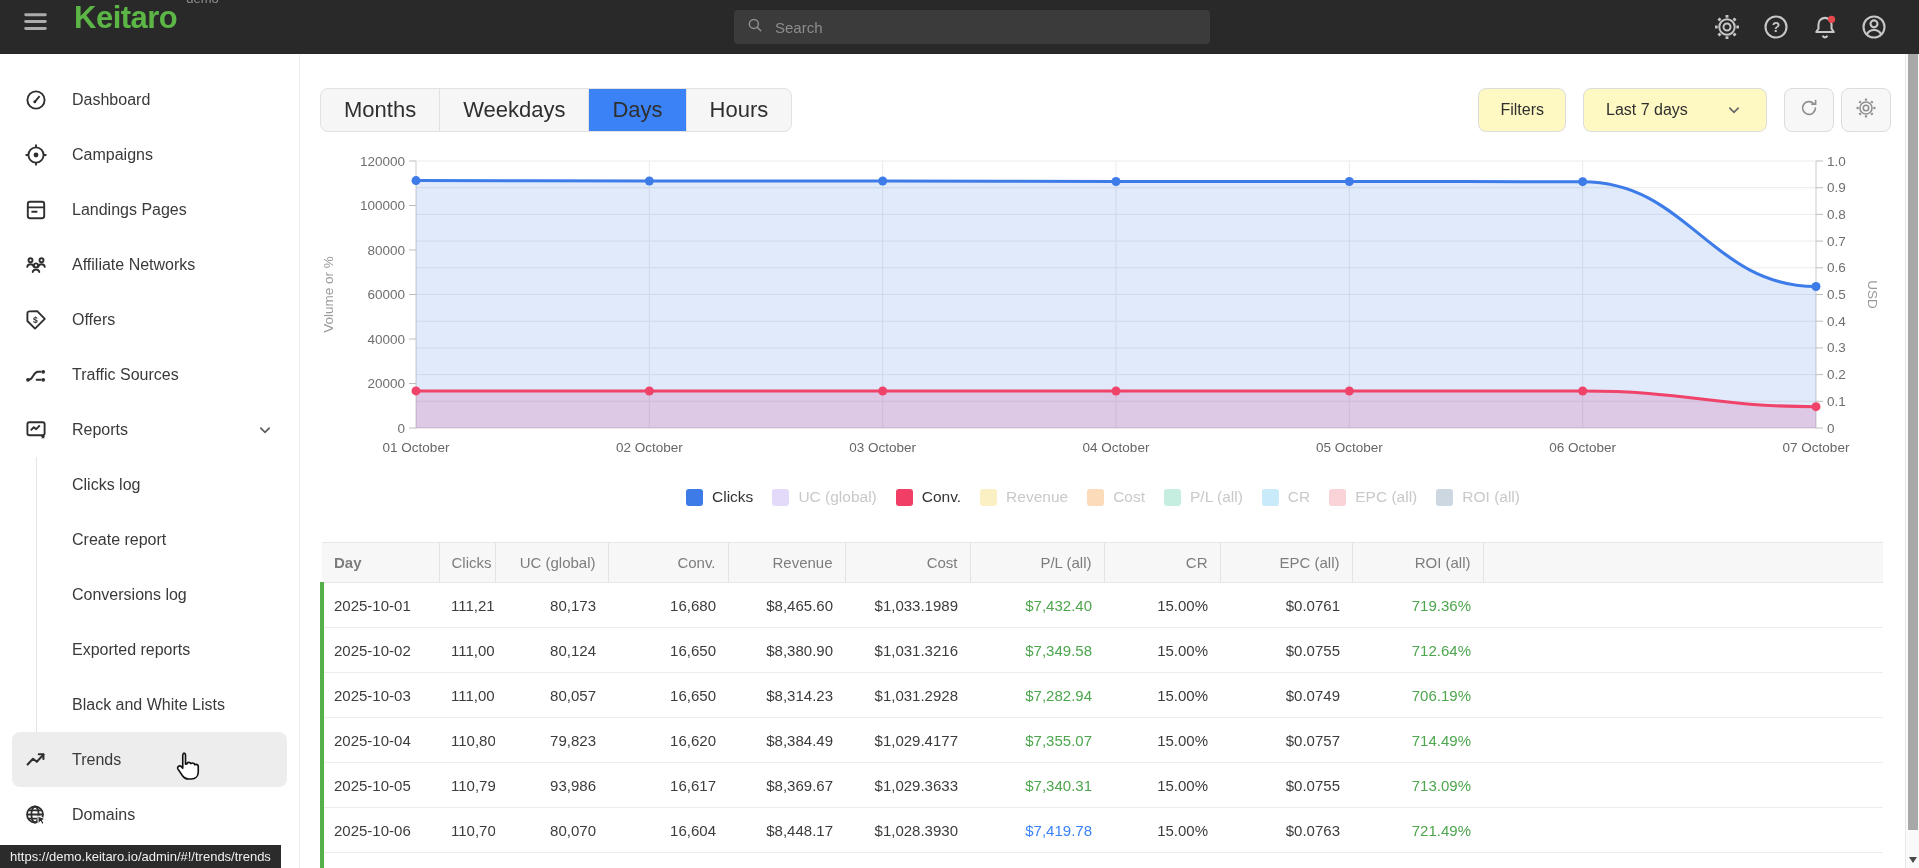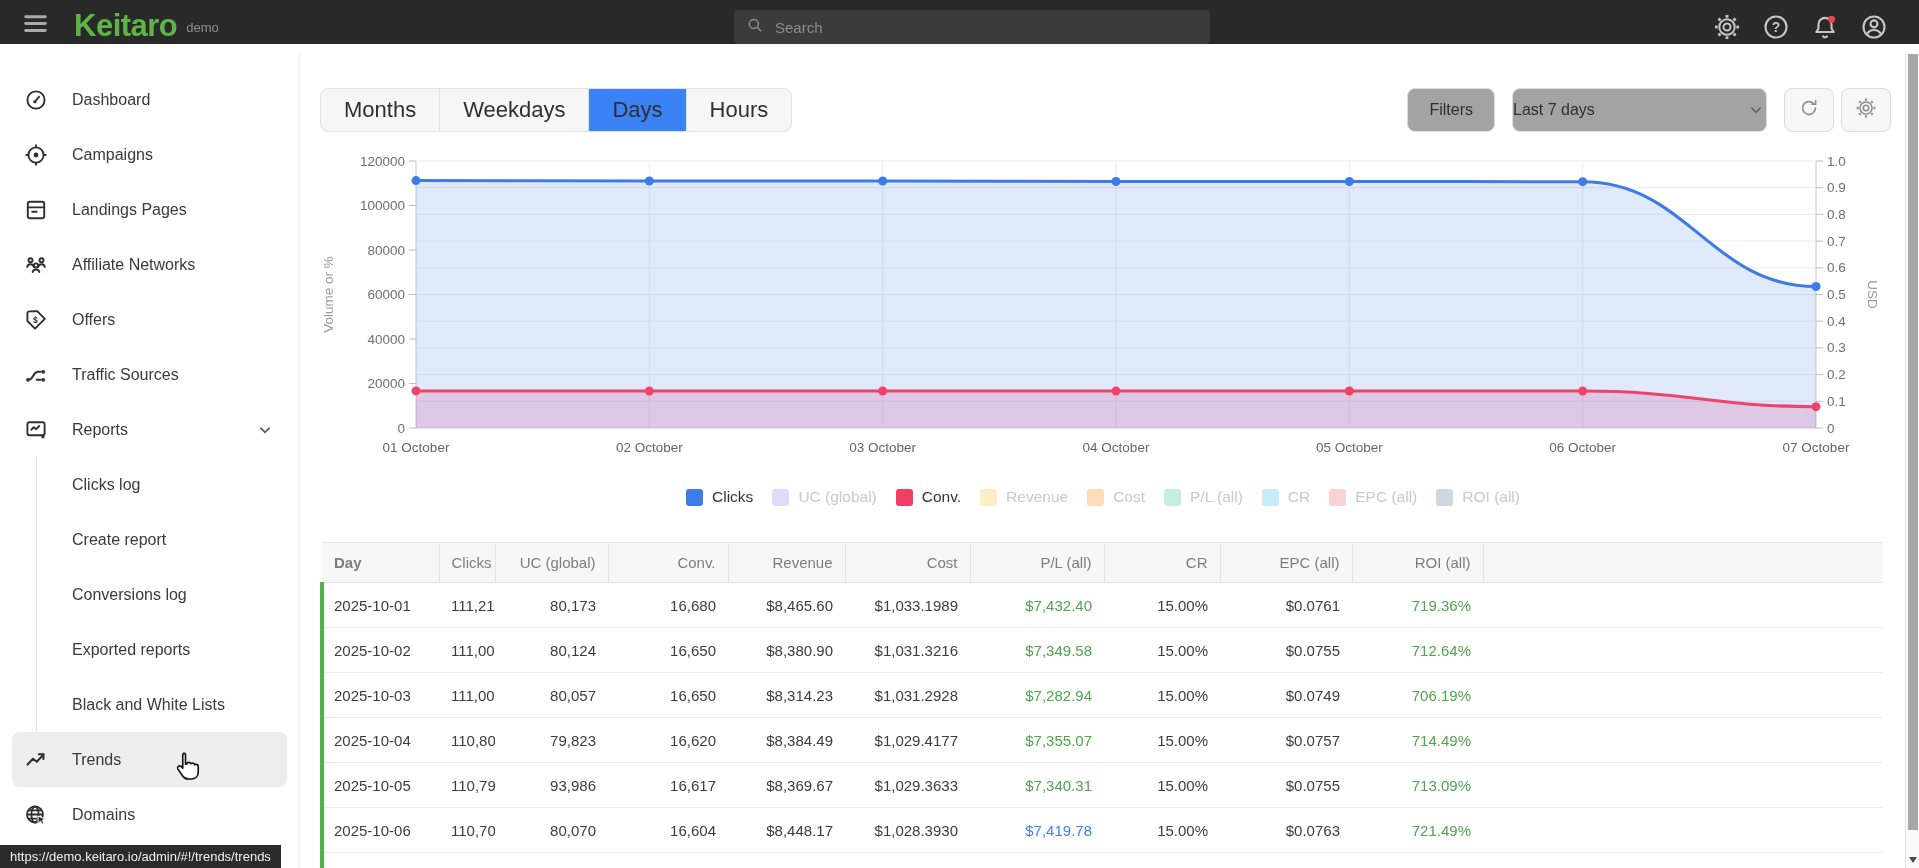--- a/index.html
+++ b/index.html
@@ -1,20 +1,20 @@
 <!DOCTYPE html>
 <html><head>
 <meta charset="utf-8">
 <style>
   * { margin:0; padding:0; box-sizing:border-box; }
   html,body { width:1919px; height:868px; overflow:hidden; }
   body { font-family:"Liberation Sans", sans-serif; background:#fff; position:relative; }
 
   
-  .topbar { position:absolute; top:0; left:0; width:100%; height:44px; background:#292929; display:flex; align-items:flex-end; z-index:8; }
+  .topbar { position:absolute; top:0; left:0; width:100%; height:54px; background:#292929; display:flex; align-items:flex-start; z-index:8; }
   .burger { margin-left:14px; width:42px; height:42px; display:flex; align-items:center; justify-content:center; cursor:pointer; }
   .logo { margin-left:18px; font-size:31px; font-weight:bold; letter-spacing:-0.5px; }
   .logo-env { color:#8f8f8f; font-size:13px; margin-left:9px; position:relative; top:-9px; }
   .search { position:absolute; left:734px; top:10px; width:476px; height:34px; background:#3b3b3b; border-radius:4px; display:flex; align-items:center; padding:0 12px; gap:11px; }
   .search input { flex:1; background:transparent; border:none; outline:none; color:#ddd; font-size:15px; font-family:inherit; }
   .search input::placeholder { color:#8d8d8d; }
   .top-icons { position:absolute; right:31px; top:0; height:54px; display:flex; align-items:center; gap:21px; color:#c7c7c7; }
   .top-icon { width:28px; height:28px; cursor:pointer; }
   .top-icon svg { width:100%; height:100%; }
 
@@ -30,23 +30,23 @@
   .sub-item { height:55px; display:flex; align-items:center; padding-left:35px; font-size:16px; color:#3a3a3a; cursor:pointer; }
 
   
   .main { position:absolute; left:301px; top:54px; width:1604px; bottom:0; background:#fff; }
   .toolbar { position:absolute; top:34px; left:19px; right:14px; height:44px; display:flex; justify-content:space-between; align-items:center; }
   .tabs { display:flex; border:1px solid #e2e2e2; border-radius:8px; overflow:hidden; background:#f6f6f6; height:44px; }
   .tab { padding:0 23px; line-height:42px; font-size:22px; color:#2f2f2f; border-right:1px solid #e2e2e2; cursor:pointer; white-space:nowrap; }
   .tab:last-child { border-right:none; }
   .tab.active { background:#3b82f6; }
   .toolbar-right { display:flex; gap:17px; align-items:center; }
-  .btn { height:44px; border:1px solid #dcdcdc; border-radius:8px; background:#a3a3a3; font-size:16px; color:#2f2f2f; display:flex; align-items:center; cursor:pointer; }
+  .btn { height:44px; border:1px solid #dcdcdc; border-radius:8px; background:#fef9c3; font-size:16px; color:#2f2f2f; display:flex; align-items:center; cursor:pointer; }
   .btn.filters { padding:0 21px; }
-  .select { width:255px; padding:0 0; justify-content:space-between; }
+  .select { width:184px; padding:0 22px; justify-content:space-between; }
   .select .chev { width:20px; height:20px; color:#666; }
   .select .chev svg { width:100%; height:100%; }
   .btn-pair { display:flex; gap:7px; }
   .icon-btn { width:50px; justify-content:center; color:#8f8f8f; background:#f7f7f7; }
   .icon-btn svg { width:22px; height:22px; }
 
   .chart-wrap { position:absolute; top:86px; left:0; }
   .legend { position:absolute; top:434px; left:0; width:100%; display:flex; justify-content:center; gap:19px; }
   .legend-item { display:flex; align-items:center; gap:9px; font-size:15.5px; color:#333; cursor:pointer; white-space:nowrap; }
   .legend-item.inactive { color:#c9c9c9; }

